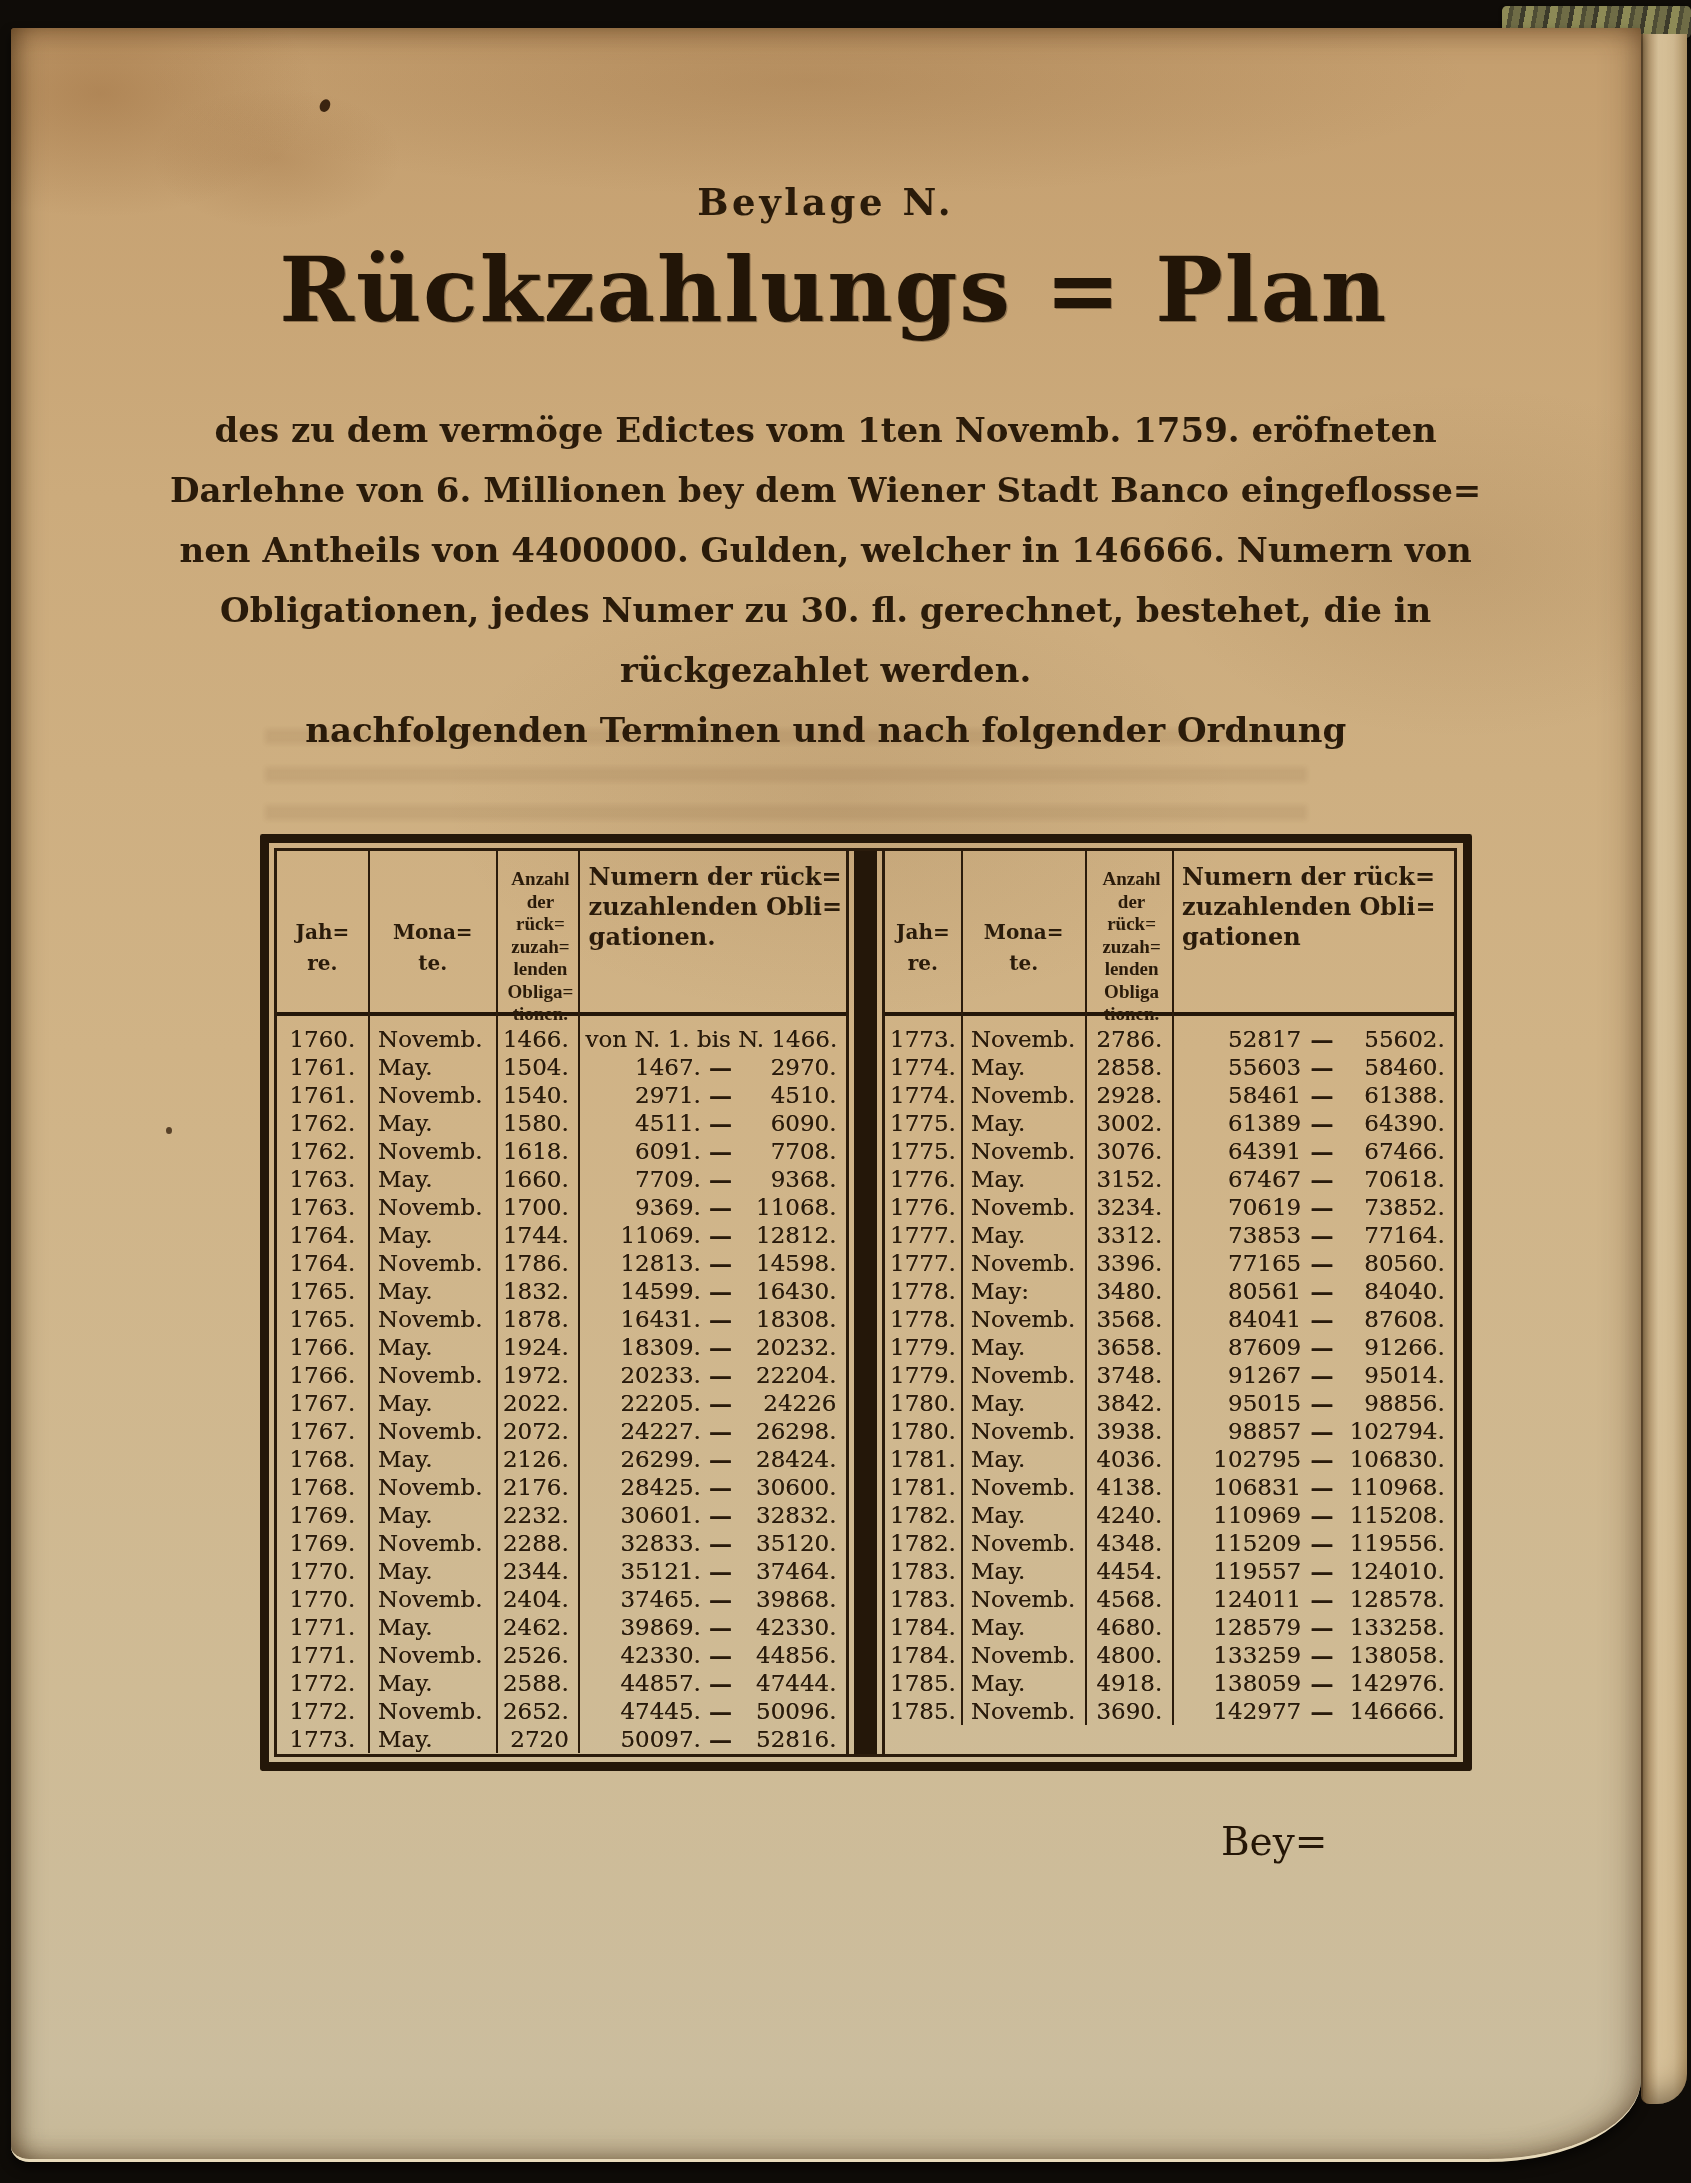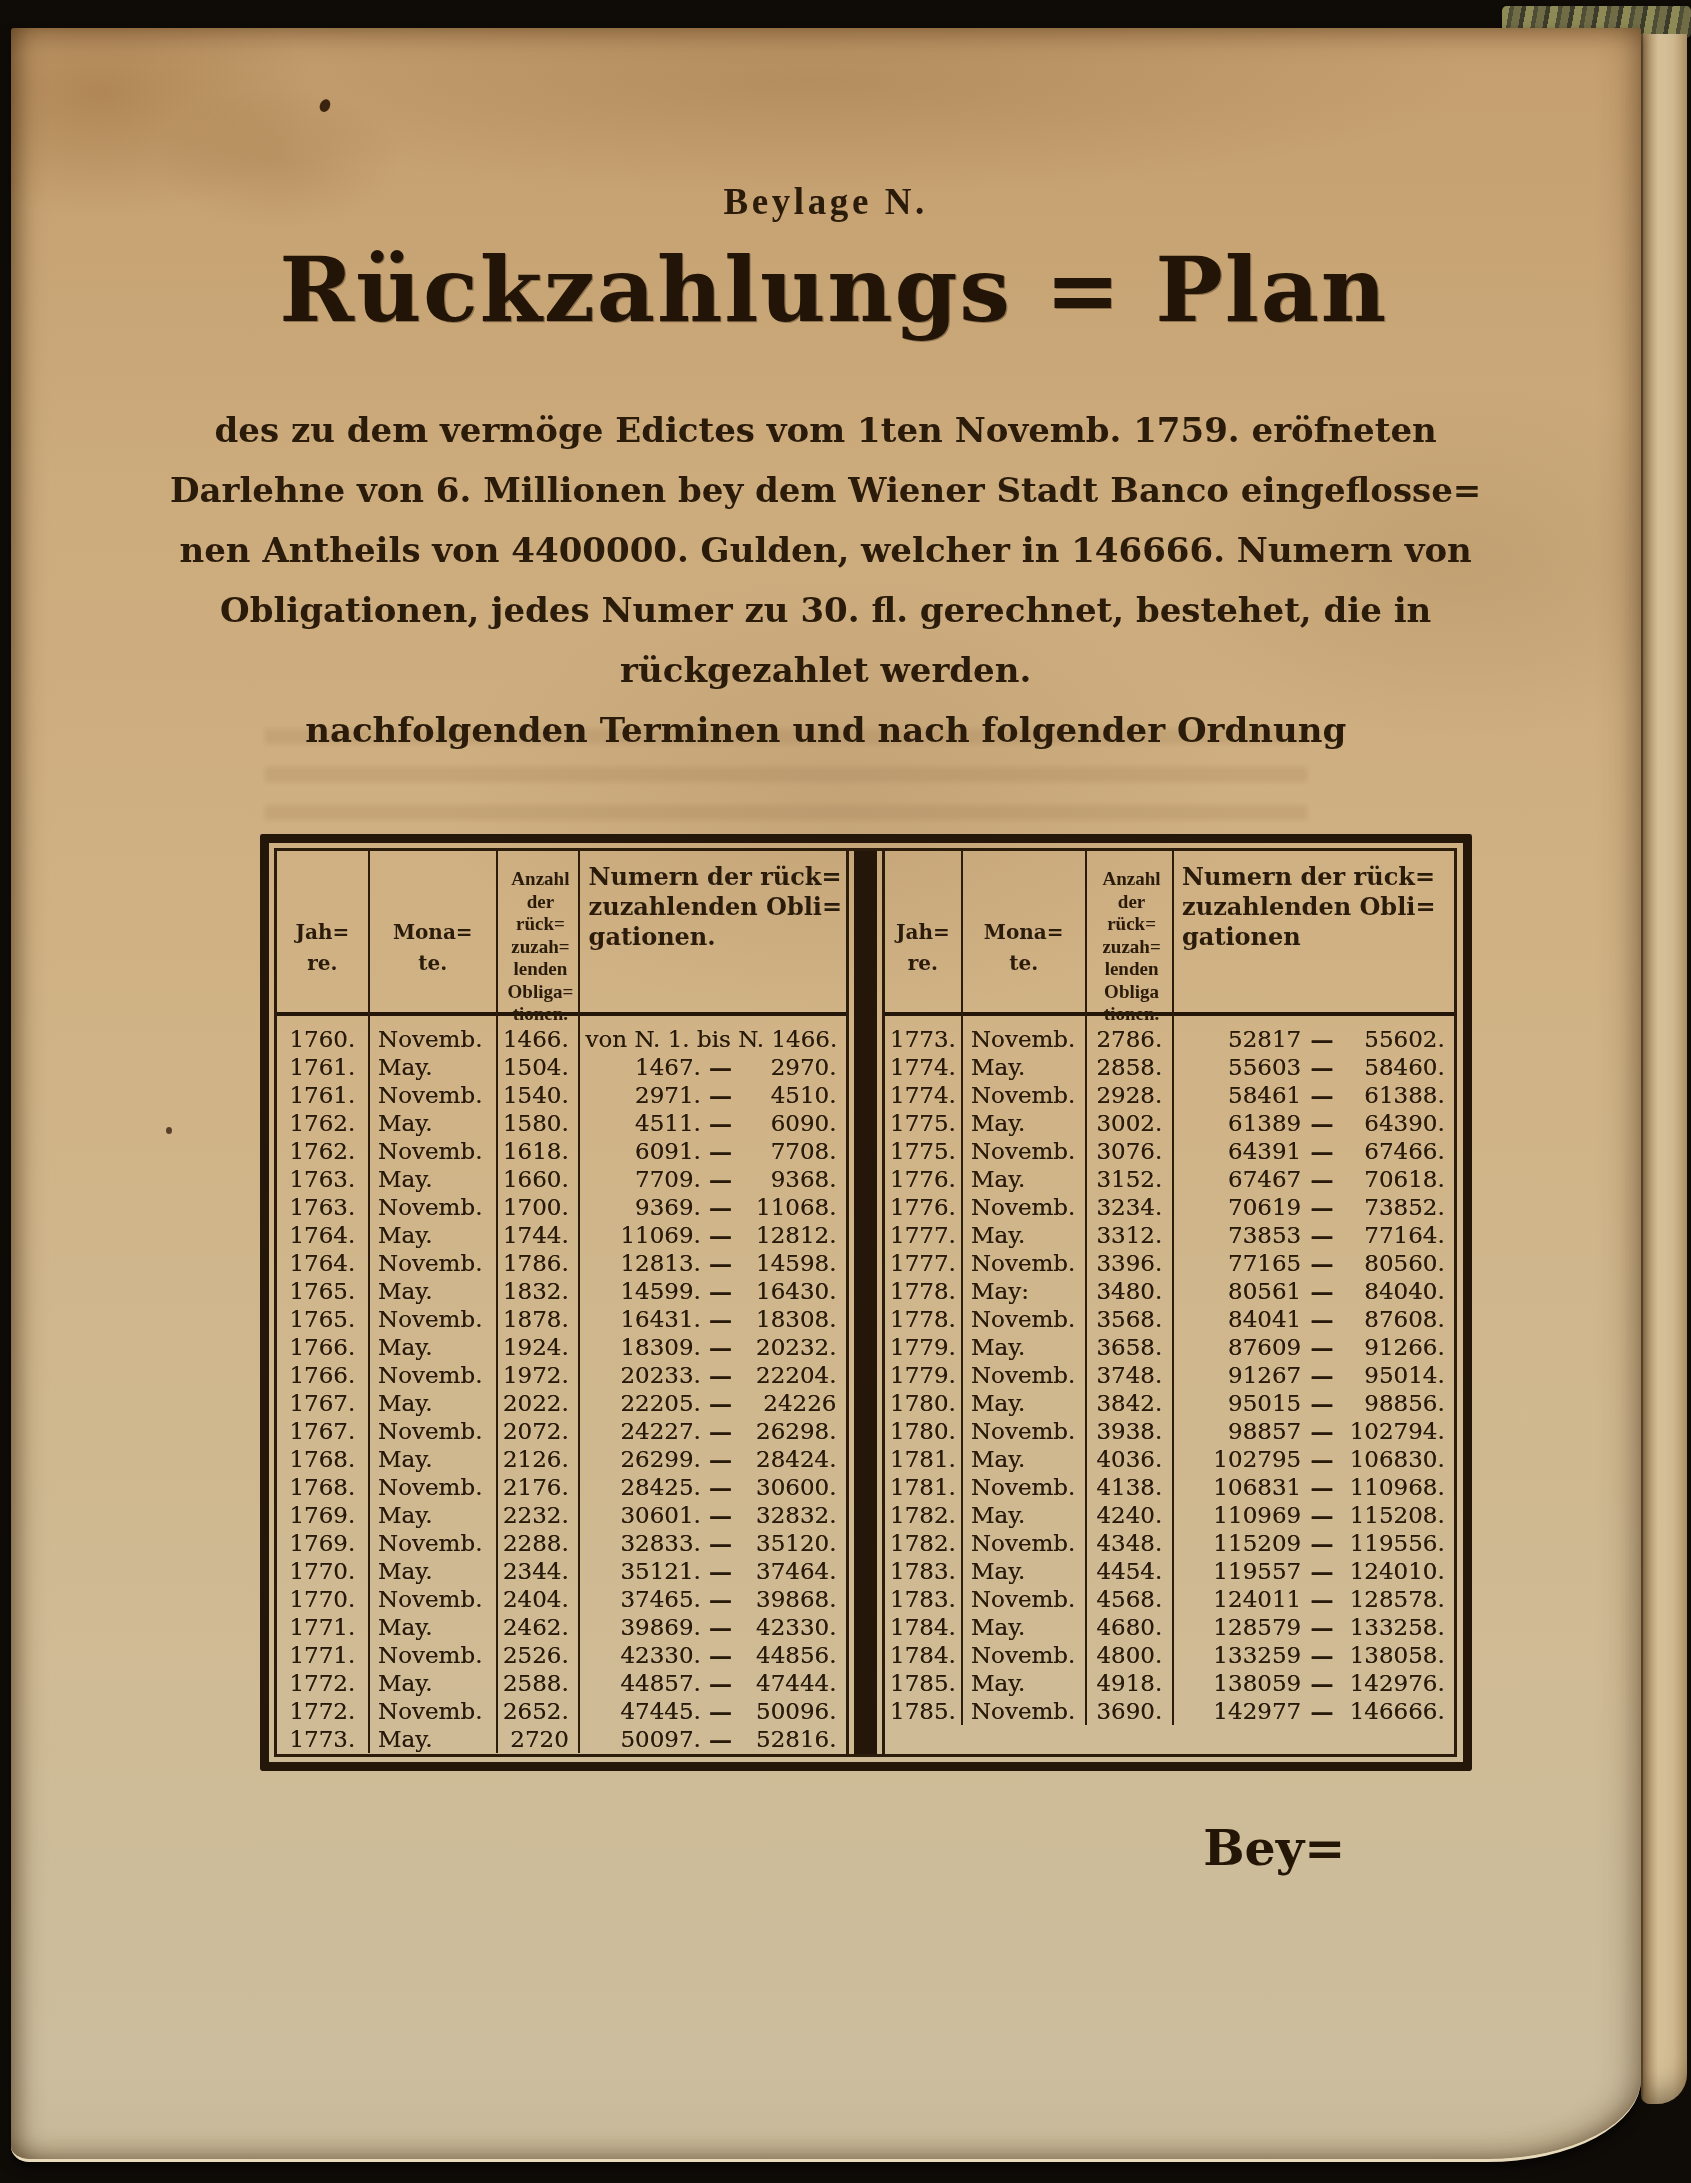--- a/index.html
+++ b/index.html
@@ -43,35 +43,35 @@
   .speck{position:absolute;background:#3a2410;border-radius:50%;}
   .sp1{left:309px;top:71px;width:9.5px;height:13px;transform:rotate(25deg);}
   .sp2{left:155px;top:1099px;width:6px;height:7px;opacity:.8;}
   .ghost{
     position:absolute;left:254px;top:701px;width:1042px;height:98px;
     background:repeating-linear-gradient(180deg,rgba(96,62,28,.12) 0 15.4px,rgba(96,62,28,0) 15.4px 38px);
     filter:blur(2.4px);opacity:.8;
   }
   .section-label{
     position:absolute;left:0;top:152px;width:100%;text-align:center;
-    font-size:37px;font-weight:bold;letter-spacing:3.6px;color:#2a1b0a;font-family:Liberation Serif, serif;
+    font-size:37px;font-weight:bold;letter-spacing:3.6px;color:#2a1b0a;
   }
   .title{
     position:absolute;left:0;top:200px;width:100%;margin:8px;text-align:center;
     font-size:90px;font-weight:bold;letter-spacing:1.8px;color:#221507;
     text-shadow:1.2px 1.2px 0 rgba(34,21,7,.35);
   }
   .intro{
     position:absolute;left:4%;top:372px;width:92%;text-align:center;
     font-size:34px;font-weight:bold;line-height:60px;color:#2a1b0a;
   }
   .intro p{margin:0;}
   .catchword{
     position:absolute;left:1169px;top:1791px;width:189px;text-align:center;
-    font-size:49px;font-weight:bold;color:#241607;
+    font-size:39px;font-weight:normal;color:#241607;
   }
   
   .rtable{
     position:absolute;left:249px;top:806px;width:1212px;height:937px;
     box-sizing:border-box;border:9.5px solid #241709;border-radius:2.4px;
     padding:5.3px;
   }
   .rtable-inner{
     box-sizing:border-box;width:100%;height:100%;
     border:3.6px solid #2b1c0c;

